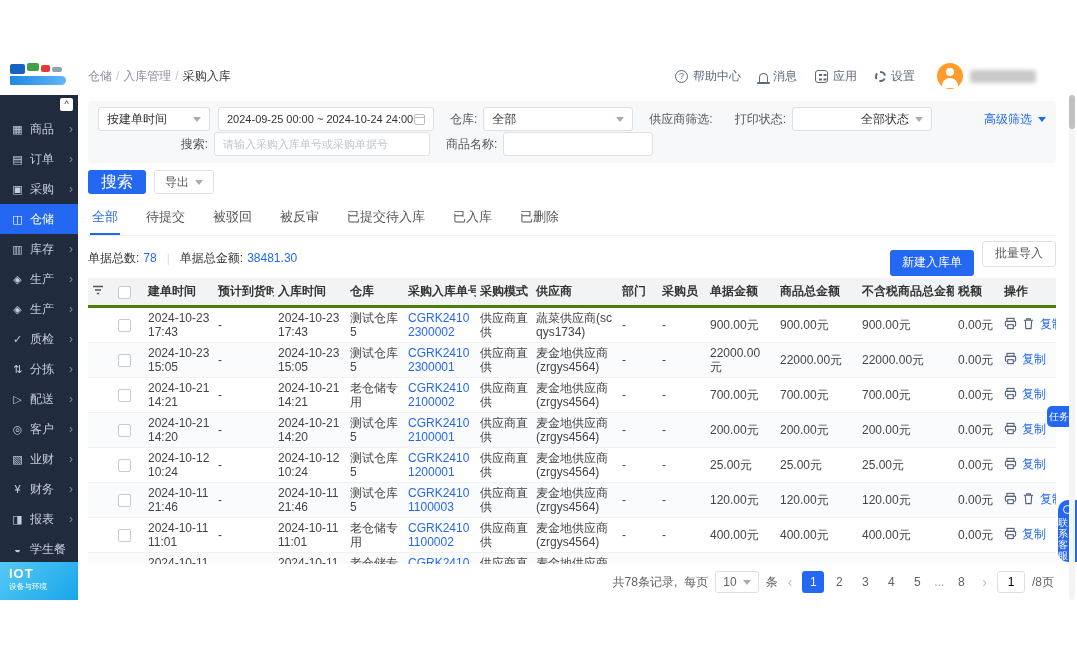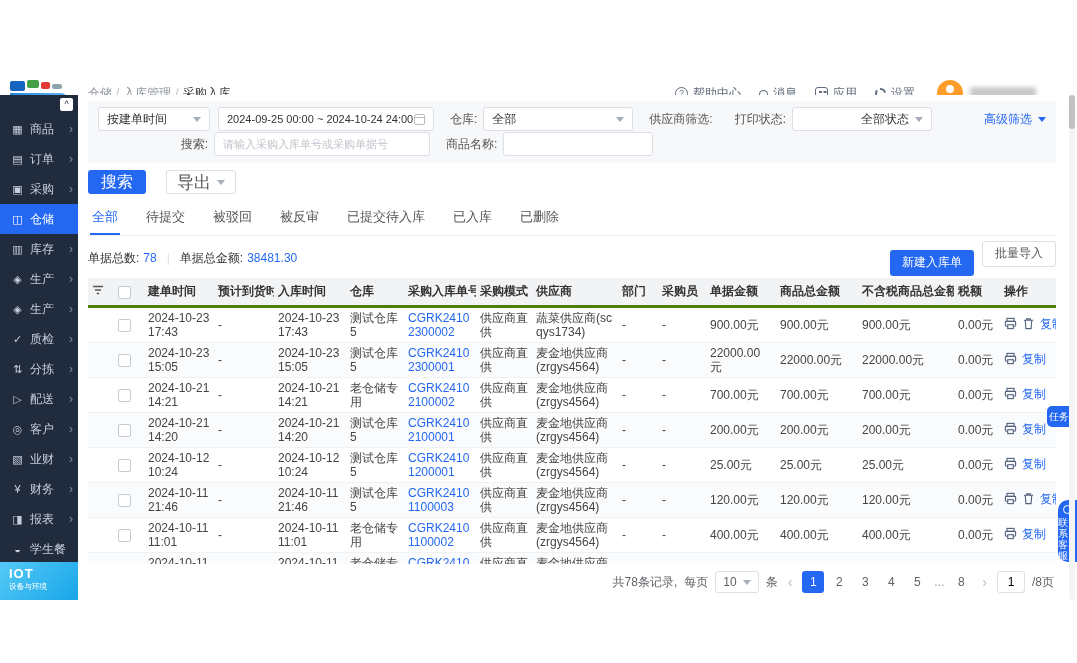--- a/index.html
+++ b/index.html
@@ -1,21 +1,21 @@
 <!DOCTYPE html>
 <html><head>
 <meta charset="utf-8">
 <style>
   * { box-sizing: border-box; margin: 0; padding: 0; }
   html,body { width:1077px; height:663px; overflow:hidden; background:#fff;
     font-family:"Liberation Sans","DejaVu Sans",sans-serif; font-size:12px; color:#333; }
   .page { position:relative; width:1077px; height:663px; background:#fff; overflow:hidden; }
 
   
-  .topbar { position:absolute; top:74px; left:0; width:1066px; height:38px; display:flex; align-items:center; background:#fff; }
+  .topbar { position:absolute; top:57px; left:0; width:1066px; height:38px; display:flex; align-items:center; background:#fff; }
   .logo { width:66px; height:26px; margin-left:8px; position:relative; flex-shrink:0; }
   .logo i { position:absolute; display:block; }
   .logo .l1 { left:2px; top:1px; width:15px; height:10px; background:#1565c0; border-radius:2px; }
   .logo .l2 { left:19px; top:0; width:12px; height:8px; background:#43a047; border-radius:2px; }
   .logo .l3 { left:33px; top:2px; width:9px; height:7px; background:#e53935; border-radius:2px; }
   .logo .l4 { left:44px; top:4px; width:10px; height:5px; background:#90a4ae; border-radius:2px; }
   .logo .l5 { left:2px; top:13px; width:56px; height:9px; background:linear-gradient(90deg,#1e88e5,#64b5f6); border-radius:1px 10px 10px 2px; }
   .breadcrumb { margin-left:14px; color:#8a8f99; white-space:nowrap; }
   .bc-sep { margin:0 4px; color:#c0c4cc; }
   .bc-item.last { color:#333; }
@@ -73,21 +73,21 @@
   .w-wh { width:150px; } .w-sup { width:150px; } .w-print { width:140px;text-align:right; }
   .w-search { width:216px; } .w-goods { width:150px; }
   .cal-icon { width:11px; height:11px; border:1px solid #bbb; border-radius:2px; position:relative; margin-left:auto; flex-shrink:0; }
   .cal-icon::before { content:""; position:absolute; top:2px; left:0; right:0; height:1px; background:#bbb; }
   .adv-link { margin-left:auto; color:#2468f2; display:flex; align-items:center; cursor:pointer; white-space:nowrap; }
   .adv-link .caret { border-top-color:#2468f2; }
 
   .btnrow { margin-top:7px; display:flex; gap:8px; }
   .btn-search { height:24px; padding:0 13px; background:#2468f2; color:#fff; border:none; border-radius:3px; font-size:16px; cursor:pointer; font-family:inherit; }
   .btn-export { height:24px; padding:0 10px; background:#fff; border:1px solid #dcdfe6; color:#555; border-radius:3px;
-    display:flex; align-items:center; cursor:pointer; font-family:inherit; font-size:17px;margin-left:12px; }
+    display:flex; align-items:center; cursor:pointer; font-family:inherit; font-size:12px; }
 
   .tabs { display:flex; gap:24px; margin-top:9px; border-bottom:1px solid #ebeef0; padding:0 2px; }
   .tab { padding:5px 2px 7px; color:#555; font-size:13px; cursor:pointer; white-space:nowrap; }
   .tab.active { color:#2468f2; border-bottom:2px solid #2468f2; }
 
   .stats { display:flex; align-items:center; margin-top:8px; height:28px; }
   .stat-num { color:#2468f2; margin-left:4px; }
   .sep { color:#dcdfe6; margin:0 10px; }
   .stats .actions { margin-left:auto; display:flex; gap:8px; }
   .btn-primary { background:#2468f2; color:#fff; border:none; border-radius:3px; height:26px; padding:0 12px; cursor:pointer; font-family:inherit; font-size:12px;margin-top:9px; }

